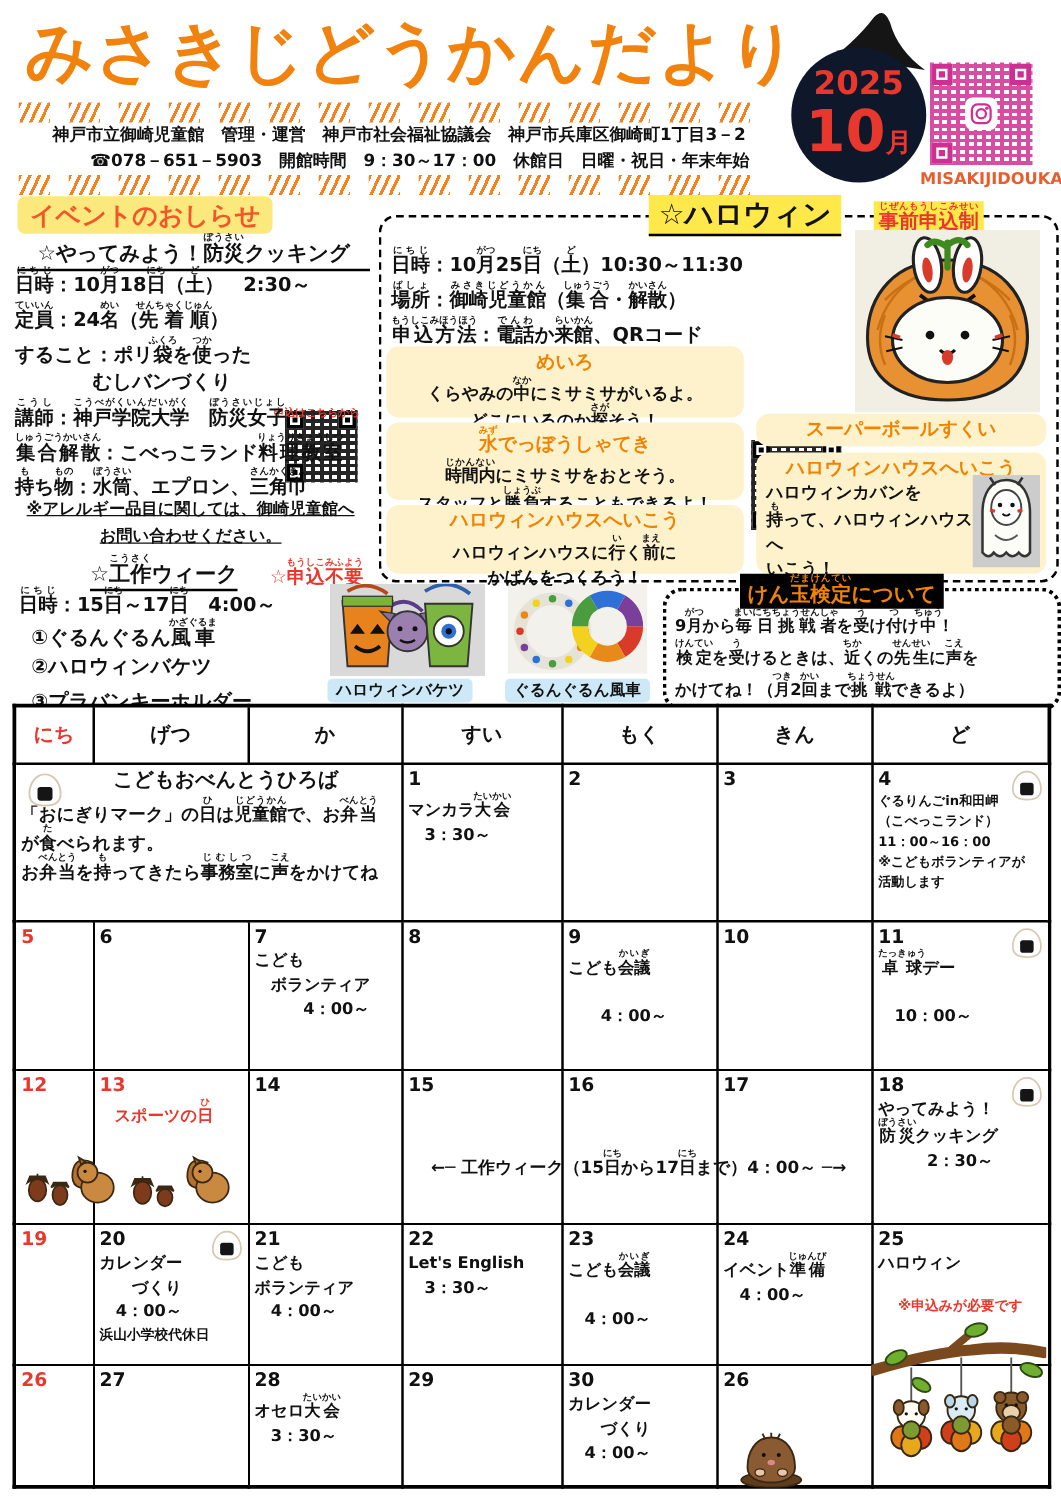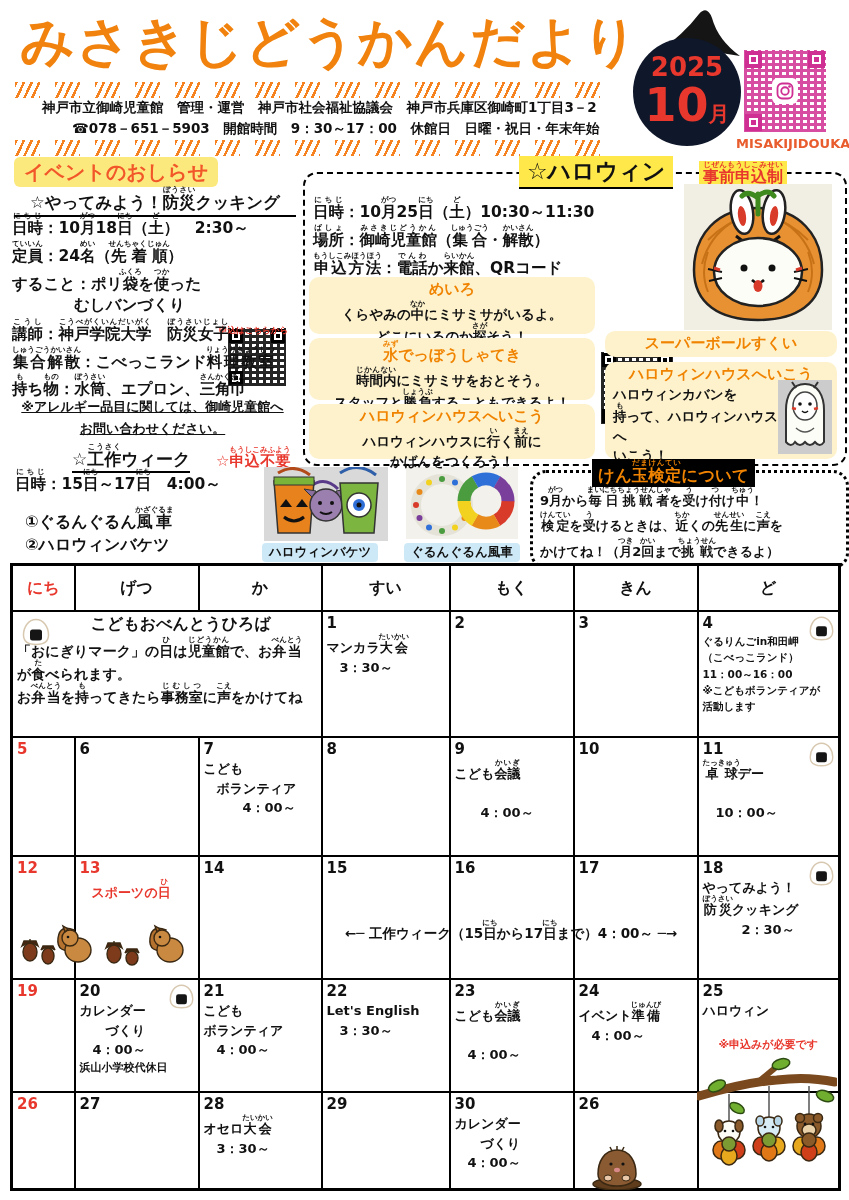--- a/index.html
+++ b/index.html
@@ -35,21 +35,21 @@
   
   .notice-head{left:14px;top:157px;background:#fce97d;color:#f2572a;font-size:20px;font-weight:700;
     padding:2px 10px 1px;border-radius:6px;}
   .cook-title{left:14px;top:186px;width:282px;text-align:center;font-size:16.5px;font-weight:700;
     border-bottom:2px solid #000;padding-bottom:1px;}
   .ln{font-size:15.5px;font-weight:700;white-space:nowrap;}
   .qr-caption{left:219px;top:305px;font-size:8.5px;font-weight:700;color:#e8382d;margin-top:20px;}
   .allergy{left:0;top:398px;width:305px;text-align:center;font-size:13px;font-weight:700;text-decoration:underline;}
   .craft-title{left:72px;top:443px;font-size:17px;font-weight:700;border-bottom:2px solid #000;}
   .craft-badge{left:216px;top:446px;font-size:15px;font-weight:700;color:#e8382d;}
-  .craft-item{font-size:16px;font-weight:700;margin-top:12px;}
+  .craft-item{font-size:16px;font-weight:700;}
   .photo-label{background:#cde9f7;font-size:12.5px;font-weight:700;padding:1px 7px;border-radius:4px;white-space:nowrap;}
 
   
   .hw-box{left:303px;top:172px;width:540px;height:290px;border:2.5px dashed #000;border-radius:14px;}
   .hw-title{left:519px;top:156px;background:#ffe94a;font-size:23px;font-weight:700;padding:0 8px;
     border-bottom:2.5px solid #000;}
   .hw-badge{left:699px;top:161px;background:#ffe94a;color:#e8382d;font-size:16px;font-weight:700;
     padding:0 4px;border-bottom:2px solid #e8382d;}
   .hbox{background:#fdf2cc;border-radius:10px;text-align:center;box-sizing:border-box;padding-top:2px;}
   .hbox .ttl{color:#f08300;font-size:15px;font-weight:700;line-height:1.4;}

